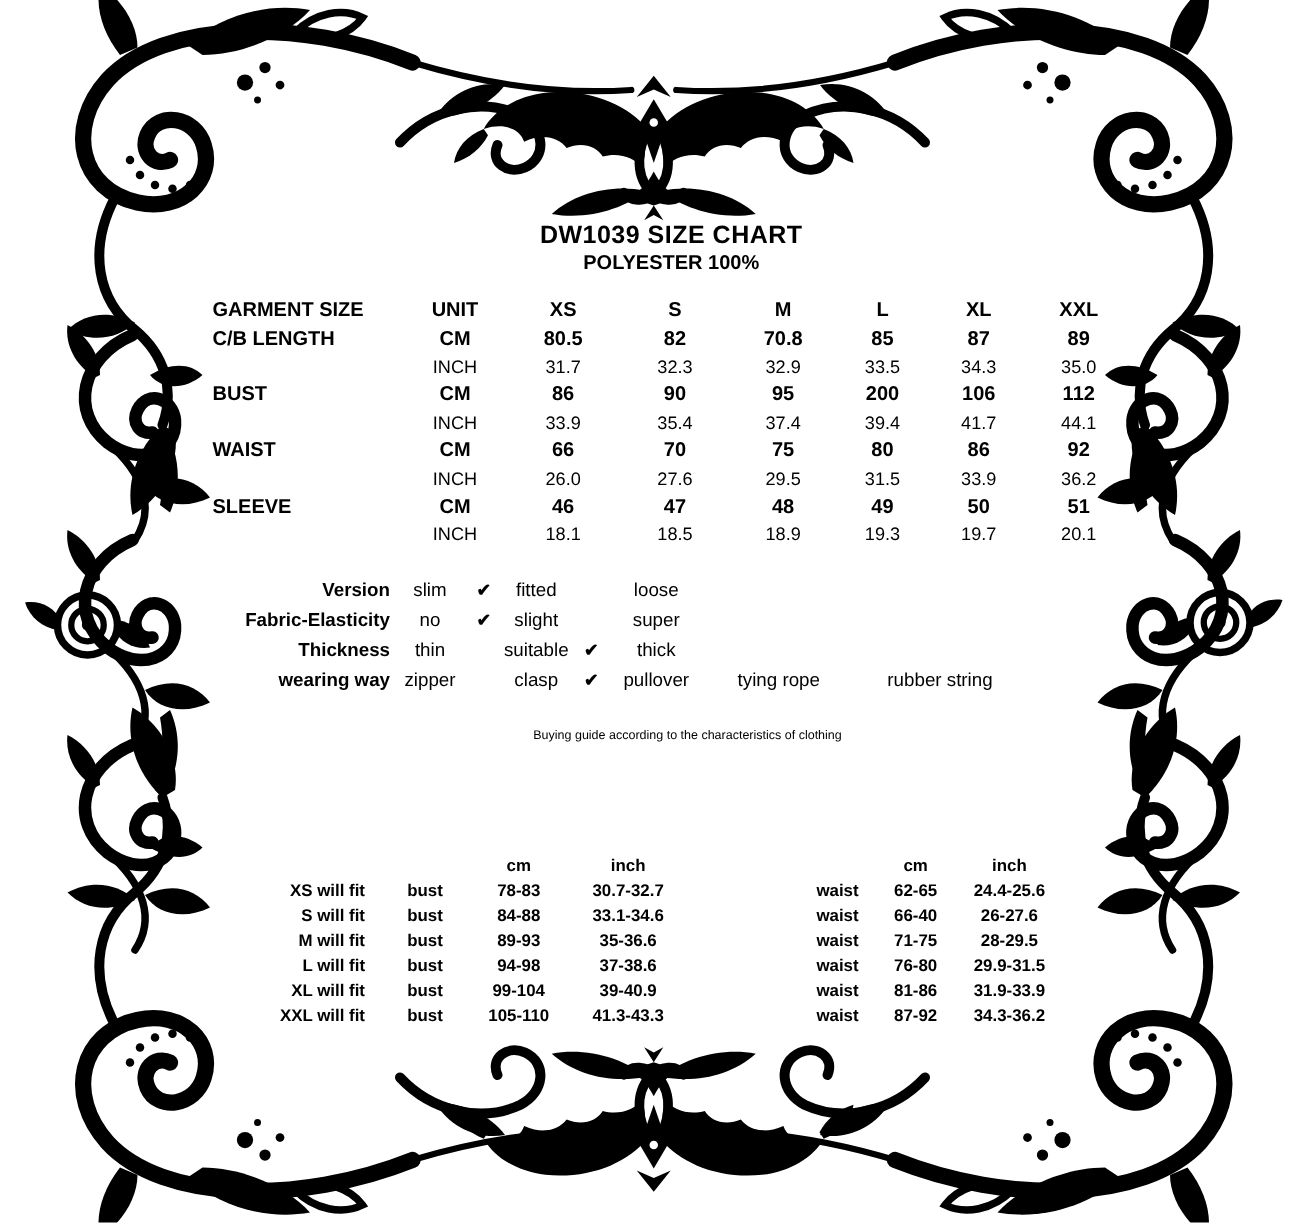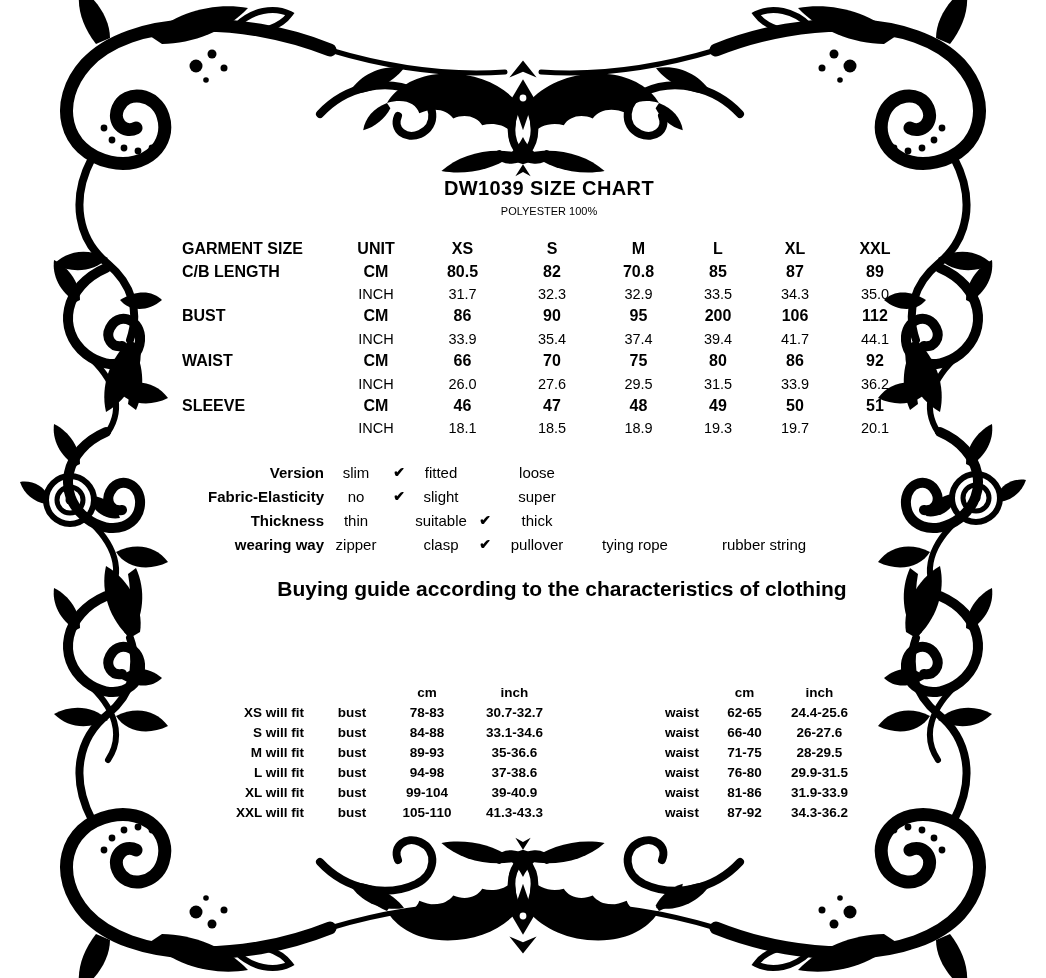--- a/index.html
+++ b/index.html
@@ -1,40 +1,40 @@
 <!DOCTYPE html>
 <html><head>
 <meta charset="utf-8">
 <style>
   *{margin:0;padding:0;box-sizing:border-box}
   html,body{width:1046px;height:978px;background:#fff;color:#000;
     font-family:"Liberation Sans",sans-serif;position:relative;overflow:hidden}
   .border-svg{position:absolute;left:0;top:0;z-index:0}
-  .content{position:absolute;left:12px;top:0;width:990px;height:978px;z-index:1}
+  .content{position:absolute;left:0;top:0;width:990px;height:978px;z-index:1}
 
   .titleblock{position:absolute;left:170px;top:176px;width:734px;text-align:center}
   .title{font-size:20px;font-weight:bold;line-height:24px;letter-spacing:.4px}
-  .subtitle{font-size:11px;font-weight:normal;line-height:22px}
+  .subtitle{font-size:16px;font-weight:bold;line-height:22px}
 
   .size-table{position:absolute;left:170px;top:238px;display:grid;
     grid-template-columns:152px 84px 89px 90px 83px 76px 78px 82px}
   .size-table>div{height:22.4px;display:flex;align-items:center;justify-content:center;
     font-size:16px;font-weight:bold;white-space:nowrap}
   .size-table>div.left{justify-content:flex-start}
   .size-table>div.sm{font-size:14.5px;font-weight:normal}
 
   .attrs{position:absolute;left:172px;top:460px;display:grid;
     grid-template-columns:140px 64px 22px 62px 26px 78px 118px 140px;font-size:15px}
   .attrs>div{height:24px;display:flex;align-items:center;justify-content:center;white-space:nowrap}
   .attrs>div.lab{justify-content:flex-end;font-weight:bold}
   .attrs>div.k{font-size:14px;font-weight:bold}
 
   .notes{position:absolute;left:220px;top:572px;width:660px;text-align:center;
     font-size:14px;line-height:22px}
-  .guide-h{margin-top:5px;font-size:21px;font-weight:bold;line-height:24px}
+  .guide-h{margin-top:5px;font-size:10px;font-weight:normal;line-height:24px}
 
   .guide{position:absolute;left:160px;top:682px;display:grid;
     grid-template-columns:140px 80px 70px 105px 85px 60px 65px 85px;
     font-size:13.5px;font-weight:bold}
   .guide>div{height:20px;display:flex;align-items:center;justify-content:center;white-space:nowrap}
   .guide>div.rt{justify-content:flex-end;padding-right:8px}
 </style>
 </head>
 <body>
 

